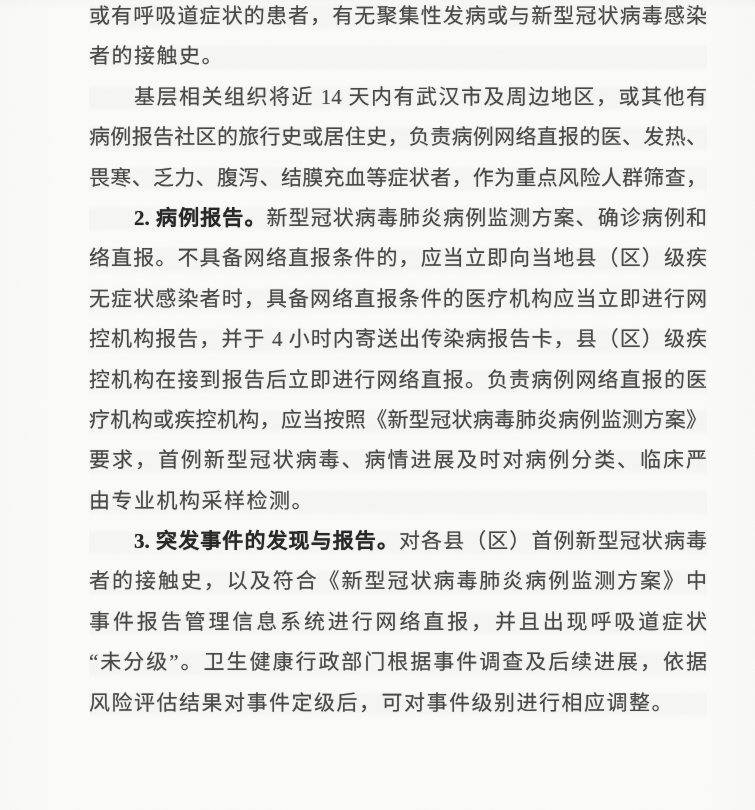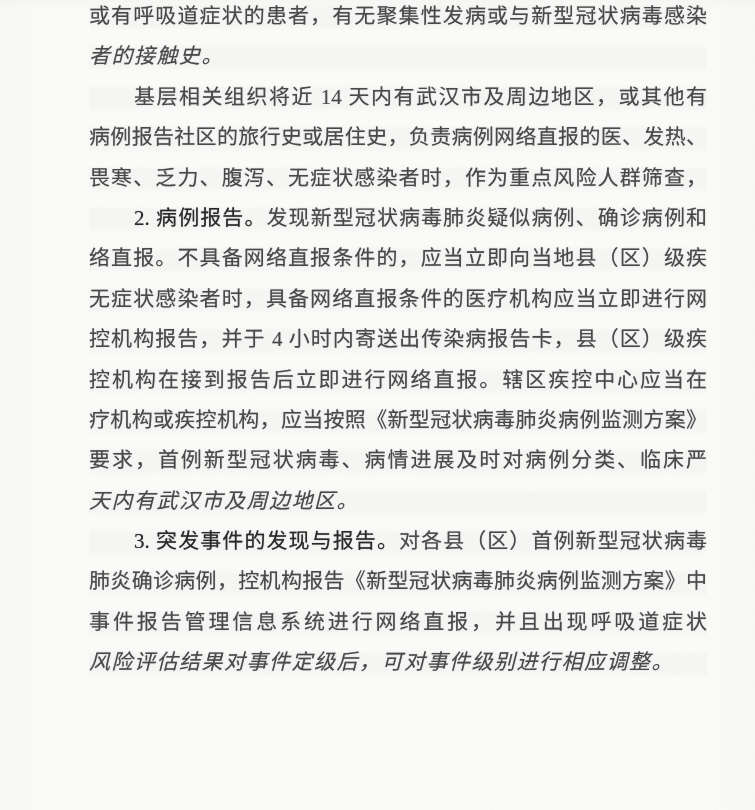--- a/index.html
+++ b/index.html
@@ -41,24 +41,23 @@
     background: linear-gradient(180deg,
       rgba(0,0,0,0) 18%,
       rgba(130,130,130,0.045) 32%,
       rgba(130,130,130,0.045) 74%,
       rgba(0,0,0,0) 88%);
   }
   .line.indent { text-indent: 45px; }
   .line.para-end {
     text-align-last: left;
     letter-spacing: 1.5px;
-    font-style: italic;
   }
   .seg.bold {
-    font-weight: 400;
+    font-weight: 700;
     color: #272727;
     text-shadow: 0 0 1px rgba(40,40,40,0.6);
   }
   .noise {
     position: absolute;
     inset: 0;
     width: 755px;
     height: 810px;
     opacity: 0.5;
     pointer-events: none;
@@ -67,32 +66,33 @@
 </head>
 <body>
 
 <div class="scan-bg"></div>
 
 <div class="doc">
     <div class="line"><span class="seg">或有呼吸道症状的患者，有无聚集性发病或与新型冠状病毒感染</span></div>
     <div class="line para-end"><span class="seg">者的接触史。</span></div>
     <div class="line indent"><span class="seg">基层相关组织将近 14 天内有武汉市及周边地区，或其他有</span></div>
     <div class="line"><span class="seg">病例报告社区的旅行史或居住史，负责病例网络直报的医、发热、</span></div>
-    <div class="line"><span class="seg">畏寒、乏力、腹泻、无症状感染者时，作为重点风险人群筛查，</span></div>
-    <div class="line indent"><span class="seg bold">2. 病例报告。</span><span class="seg">发现新型冠状病毒肺炎疑似病例、确诊病例和</span></div>
+    <div class="line"><span class="seg">畏寒、乏力、腹泻、结膜充血等症状者，作为重点风险人群筛查，</span></div>
+    <div class="line indent"><span class="seg bold">2. 病例报告。</span><span class="seg">新型冠状病毒肺炎病例监测方案、确诊病例和</span></div>
     <div class="line"><span class="seg">络直报。不具备网络直报条件的，应当立即向当地县（区）级疾</span></div>
     <div class="line"><span class="seg">无症状感染者时，具备网络直报条件的医疗机构应当立即进行网</span></div>
     <div class="line"><span class="seg">控机构报告，并于 4 小时内寄送出传染病报告卡，县（区）级疾</span></div>
-    <div class="line"><span class="seg">控机构在接到报告后立即进行网络直报。辖区疾控中心应当在</span></div>
+    <div class="line"><span class="seg">控机构在接到报告后立即进行网络直报。负责病例网络直报的医</span></div>
     <div class="line"><span class="seg">疗机构或疾控机构，应当按照《新型冠状病毒肺炎病例监测方案》</span></div>
     <div class="line"><span class="seg">要求，首例新型冠状病毒、病情进展及时对病例分类、临床严</span></div>
-    <div class="line para-end"><span class="seg">天内有武汉市及周边地区。</span></div>
+    <div class="line para-end"><span class="seg">由专业机构采样检测。</span></div>
     <div class="line indent"><span class="seg bold">3. 突发事件的发现与报告。</span><span class="seg">对各县（区）首例新型冠状病毒</span></div>
-    <div class="line"><span class="seg">肺炎确诊病例，控机构报告《新型冠状病毒肺炎病例监测方案》中</span></div>
+    <div class="line"><span class="seg">者的接触史，以及符合《新型冠状病毒肺炎病例监测方案》中</span></div>
     <div class="line"><span class="seg">事件报告管理信息系统进行网络直报，并且出现呼吸道症状</span></div>
+    <div class="line"><span class="seg">“未分级”。卫生健康行政部门根据事件调查及后续进展，依据</span></div>
     <div class="line para-end"><span class="seg">风险评估结果对事件定级后，可对事件级别进行相应调整。</span></div>
   </div>
 
 <svg class="noise" xmlns="http://www.w3.org/2000/svg">
   <filter id="grain">
     <feTurbulence type="fractalNoise" baseFrequency="0.85" numOctaves="2" stitchTiles="stitch" result="t"></feTurbulence>
     <feColorMatrix in="t" type="saturate" values="0"></feColorMatrix>
     <feComponentTransfer>
       <feFuncA type="linear" slope="0.06" intercept="0"></feFuncA>
     </feComponentTransfer>

